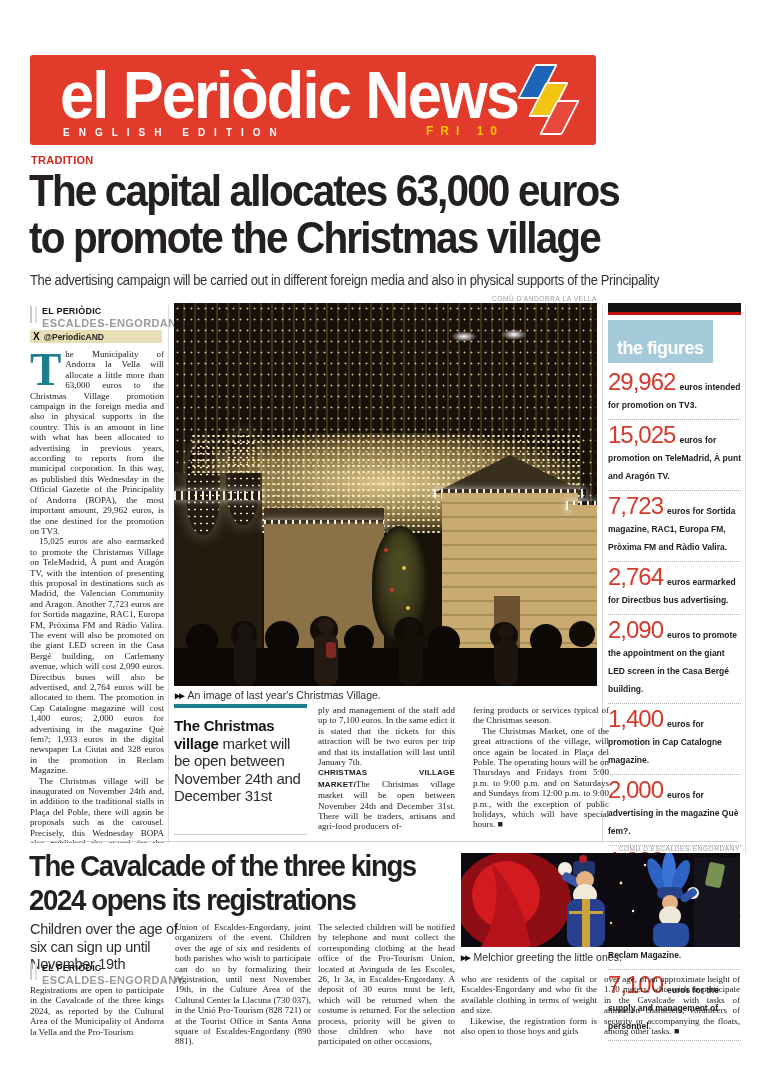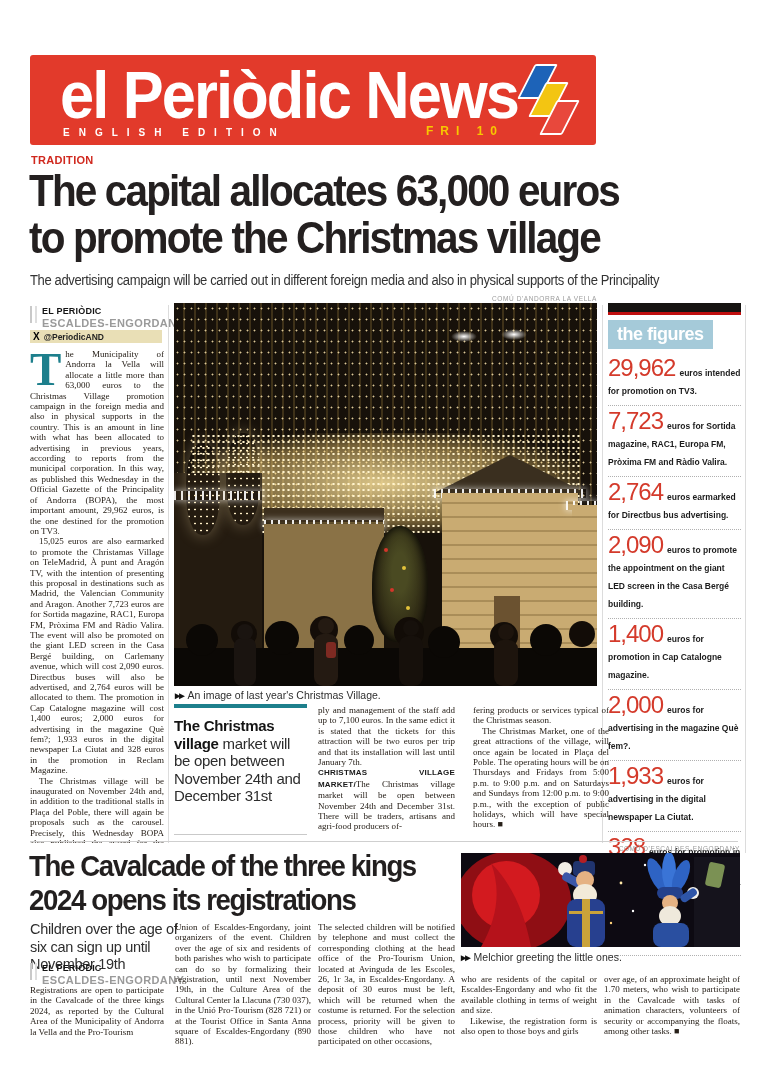--- a/index.html
+++ b/index.html
@@ -83,21 +83,21 @@
   
   .pullbox{position:absolute;left:174px;top:704px;width:133px;height:131px;border-bottom:1px solid #c9c9c9;box-sizing:border-box;}
   .pullbox-rule{height:4px;background:#1d7f8c;margin-bottom:9px;}
   .pullbox-text{font-size:15px;line-height:17.5px;color:#2c2c2c;letter-spacing:-.3px;}
   .pullbox-text b{color:#141414;}
 
   
   .figures{position:absolute;left:608px;top:303px;width:133px;}
   .fig-topbar{height:9px;background:#161412;border-bottom:3px solid #c00f0f;}
   .fig-title{display:inline-block;background:#a5cad9;color:#fff;font-weight:bold;font-size:18px;
-        padding:4px 9px 4px 9px;letter-spacing:-.5px;margin:5px 0 4px 0;}
+        padding:18px 9px 4px 9px;letter-spacing:-.5px;margin:5px 0 4px 0;}
   .fig-item{padding:5px 0 7px 0;border-bottom:1px dotted #b0b0b0;}
   .fig-num{font-size:24px;line-height:20px;color:#d43a2b;letter-spacing:-1px;margin-right:4px;}
   .fig-text{font-size:8.5px;font-weight:bold;line-height:9.6px;color:#1c1c1c;}
 
   
   .rule-bottom{position:absolute;left:30px;top:841px;width:708px;height:1px;background:#cfcfcf;}
   .headline2{position:absolute;left:29px;top:849px;width:470px;font-size:30px;line-height:33.5px;font-weight:bold;
         color:#221f1f;letter-spacing:-1.5px;transform:scaleX(.92);transform-origin:left top;}
   .deck2{position:absolute;left:30px;top:921px;width:162px;font-size:14.5px;line-height:17.5px;color:#2e2e2e;letter-spacing:-.3px;}
 
@@ -222,20 +222,21 @@
   </div>
   <div class="serif" style="left:461px;top:705px;width:136px;height:140px;margin-left:12px;">
     <p>fering products or services typical of the Christmas season.</p>
     <p>The Christmas Market, one of the great attractions of the village, will once again be located in Plaça del Poble. The operating hours will be on Thursdays and Fridays from 5:00 p.m. to 9:00 p.m. and on Saturdays and Sundays from 12:00 p.m. to 9:00 p.m., with the exception of public holidays, which will have special hours. ■</p>
   </div>
 
   <div class="figures">
     <div class="fig-topbar"></div>
     <div class="fig-title">the figures</div>
     <div class="fig-item"><span class="fig-num">29,962</span><span class="fig-text">euros intended for promotion on TV3.</span></div>
+    <div class="fig-item"><span class="fig-num">15,025</span><span class="fig-text">euros for promotion on TeleMadrid, À punt and Aragón TV.</span></div>
     <div class="fig-item"><span class="fig-num">7,723</span><span class="fig-text">euros for Sortida magazine, RAC1, Europa FM, Pròxima FM and Ràdio Valira.</span></div>
     <div class="fig-item"><span class="fig-num">2,764</span><span class="fig-text">euros earmarked for Directbus bus advertising.</span></div>
     <div class="fig-item"><span class="fig-num">2,090</span><span class="fig-text">euros to promote the appointment on the giant LED screen in the Casa Bergé building.</span></div>
     <div class="fig-item"><span class="fig-num">1,400</span><span class="fig-text">euros for promotion in Cap Catalogne magazine.</span></div>
     <div class="fig-item"><span class="fig-num">2,000</span><span class="fig-text">euros for advertising in the magazine Què fem?.</span></div>
     <div class="fig-item"><span class="fig-num">1,933</span><span class="fig-text">euros for advertising in the digital newspaper La Ciutat.</span></div>
     <div class="fig-item"><span class="fig-num">328</span><span class="fig-text">euros for promotion in Reclam Magazine.</span></div>
     <div class="fig-item"><span class="fig-num">7,100</span><span class="fig-text">euros for the supply and management of personnel.</span></div>
   </div>
 

